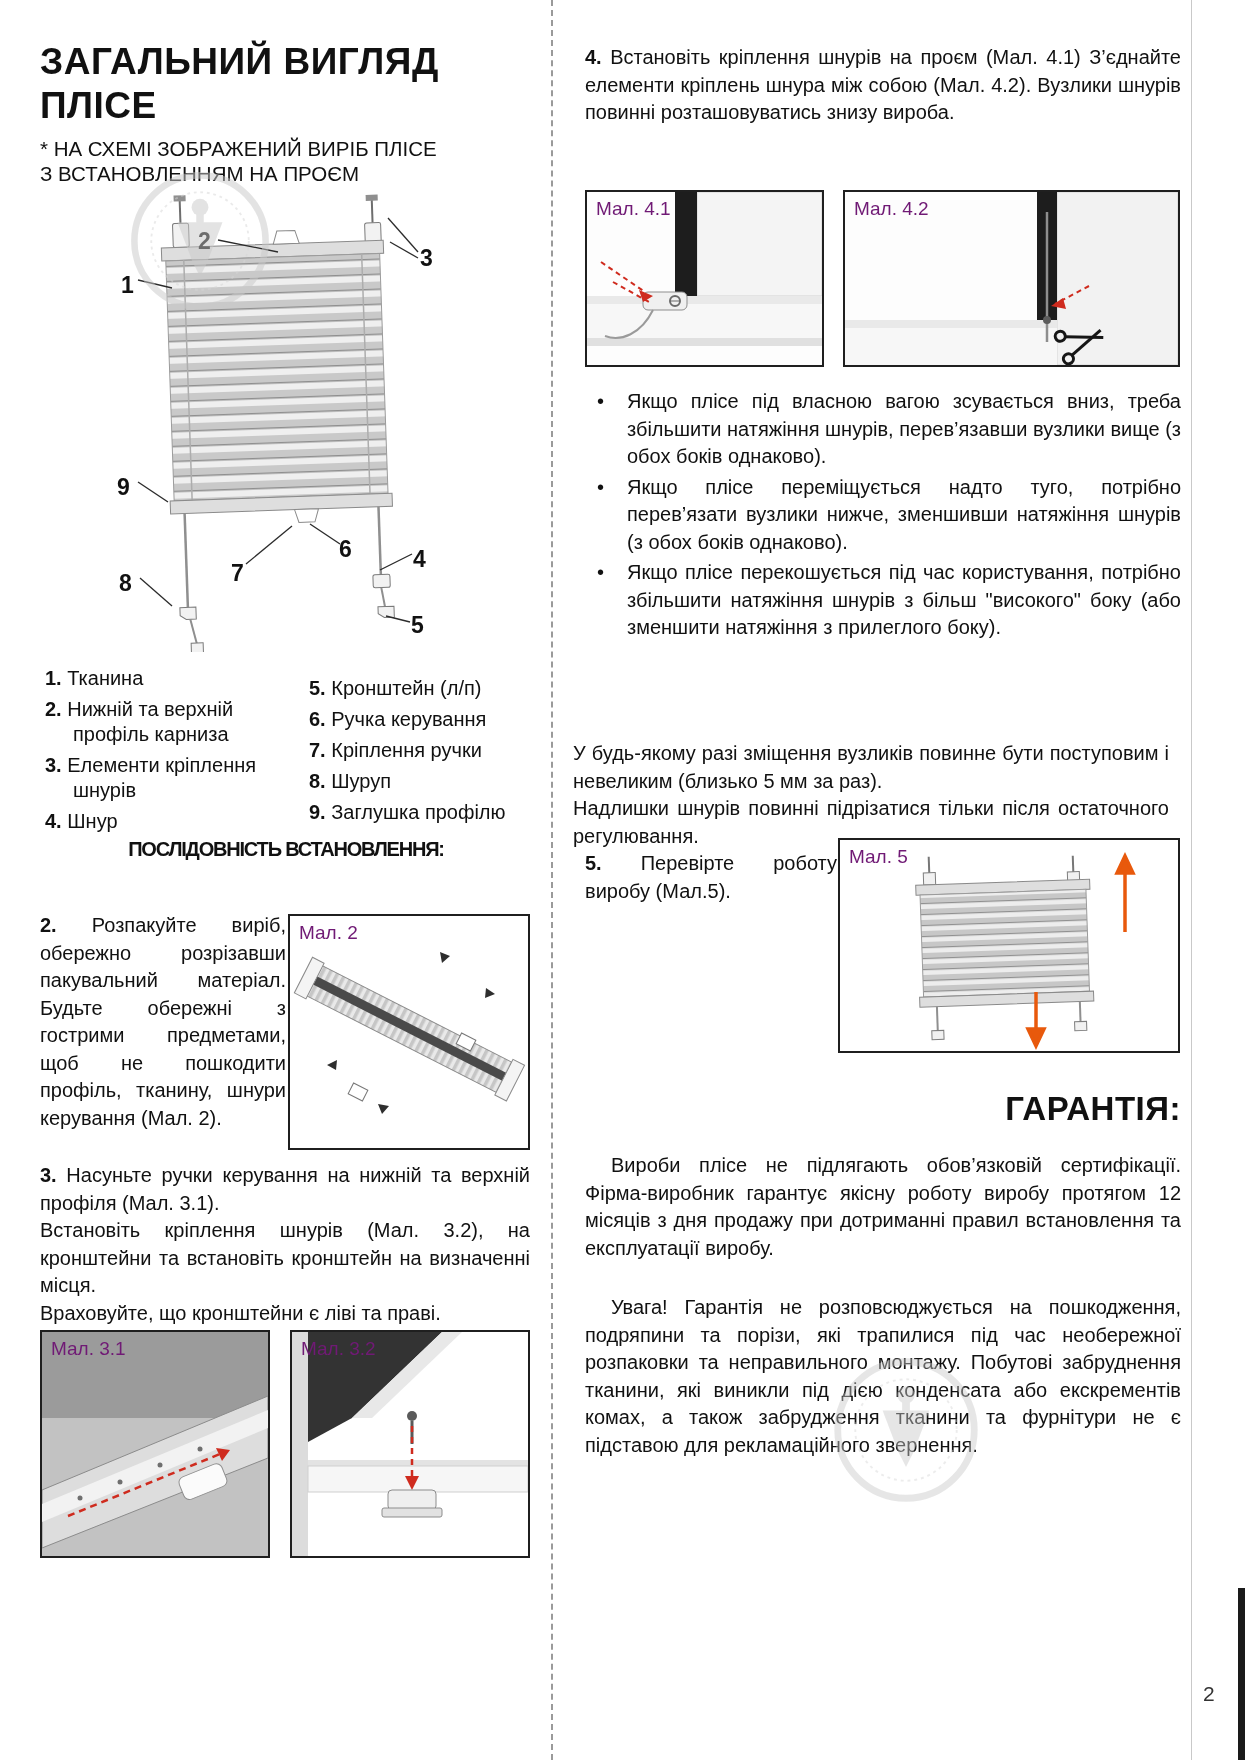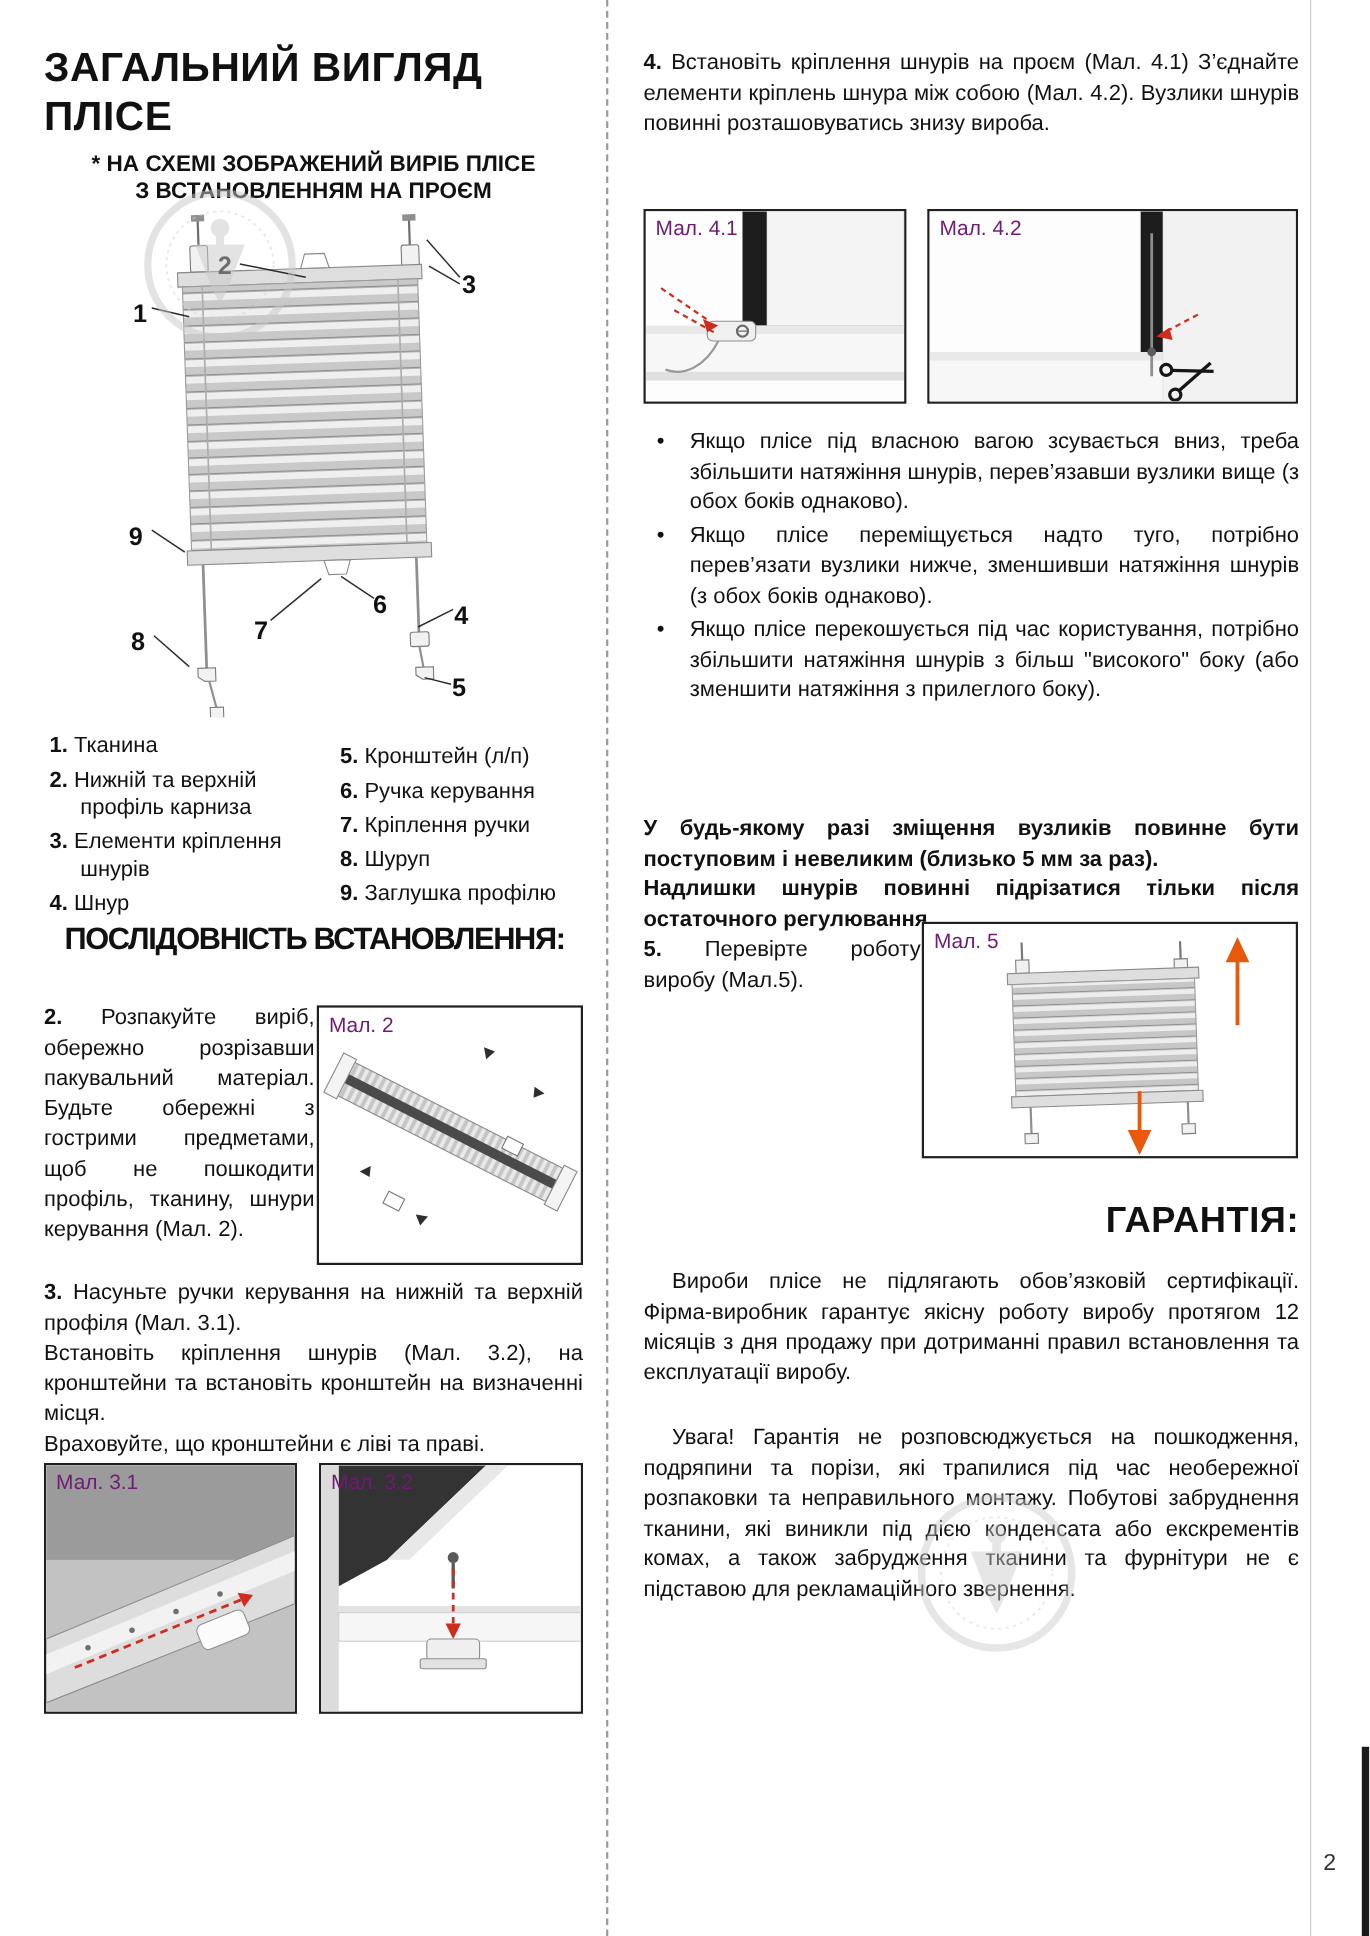--- a/index.html
+++ b/index.html
@@ -12,37 +12,37 @@
   .edge-bar { position:absolute; right:0; top:1588px; width:7px; height:172px; background:#1a1a1a; }
   .page-num { position:absolute; left:1203px; top:1682px; font-size:21px; color:#333; }
 
   .abs { position:absolute; }
   .jt { font-size:20px; line-height:1.375; text-align:justify; }
   .bnum { font-weight:bold; }
   .indent { text-indent:26px; }
 
   
   .l-title { left:40px; top:40px; width:490px; font-size:37px; font-weight:bold; line-height:1.18; letter-spacing:0.5px; }
-  .l-subtitle { left:40px; top:136px; width:490px; text-align:center; font-size:20.5px; font-weight:bold; line-height:1.22; }
+  .l-subtitle { left:40px; top:136px; width:490px; text-align:left; font-size:20.5px; font-weight:normal; line-height:1.22; }
   .l-diagram { left:40px; top:180px; width:490px; height:472px; }
   .l-legend { left:45px; top:666px; width:488px; display:flex;align-items:center; }
   .leg-col1 { width:264px; }
   .leg-col2 { flex:1; }
   .leg-item { font-size:20px; line-height:1.25; margin-bottom:6px; padding-left:28px; text-indent:-28px; }
-  .l-heading { left:40px; top:838px; width:492px; font-size:28px; font-weight:bold; text-align:center; letter-spacing:-1.2px; white-space:nowrap; }
+  .l-heading { left:40px; top:838px; width:492px; font-size:20px; font-weight:bold; text-align:center; letter-spacing:-1.2px; white-space:nowrap; }
   .l-step2 { left:40px; top:912px; width:246px; }
   .l-step3 { left:40px; top:1162px; width:490px; }
 
   
   .r-step4 { left:585px; top:44px; width:596px; }
   .r-bullets { left:585px; top:388px; width:596px; }
   .bullet-row { display:flex; margin-bottom:3px; }
   .bullet-mark { width:42px; padding-left:12px; font-size:20px; line-height:1.375; }
   .bullet-text { flex:1; }
-  .r-note { left:585px; top:740px; width:596px;font-weight:bold; }
+  .r-note { left:573px; top:740px; width:596px; }
   .r-step5 { left:585px; top:850px; width:252px; }
   .r-warranty-h { left:585px; top:1090px; width:596px; text-align:right; font-size:33px; font-weight:bold; letter-spacing:0.5px; }
   .r-wp1 { left:585px; top:1152px; width:596px; }
   .r-wp2 { left:585px; top:1294px; width:596px; }
 
   
   .figbox { position:absolute; border:2px solid #1f1f1f; background:#fff; overflow:hidden; z-index:1; }
   .figbox svg { position:absolute; inset:0; width:100%; height:100%; display:block; }
   .figlabel { position:absolute; top:6px; left:9px; font-size:19px; color:#701a75; z-index:2; }
   .fig2  { left:288px; top:914px; width:242px; height:236px; }

